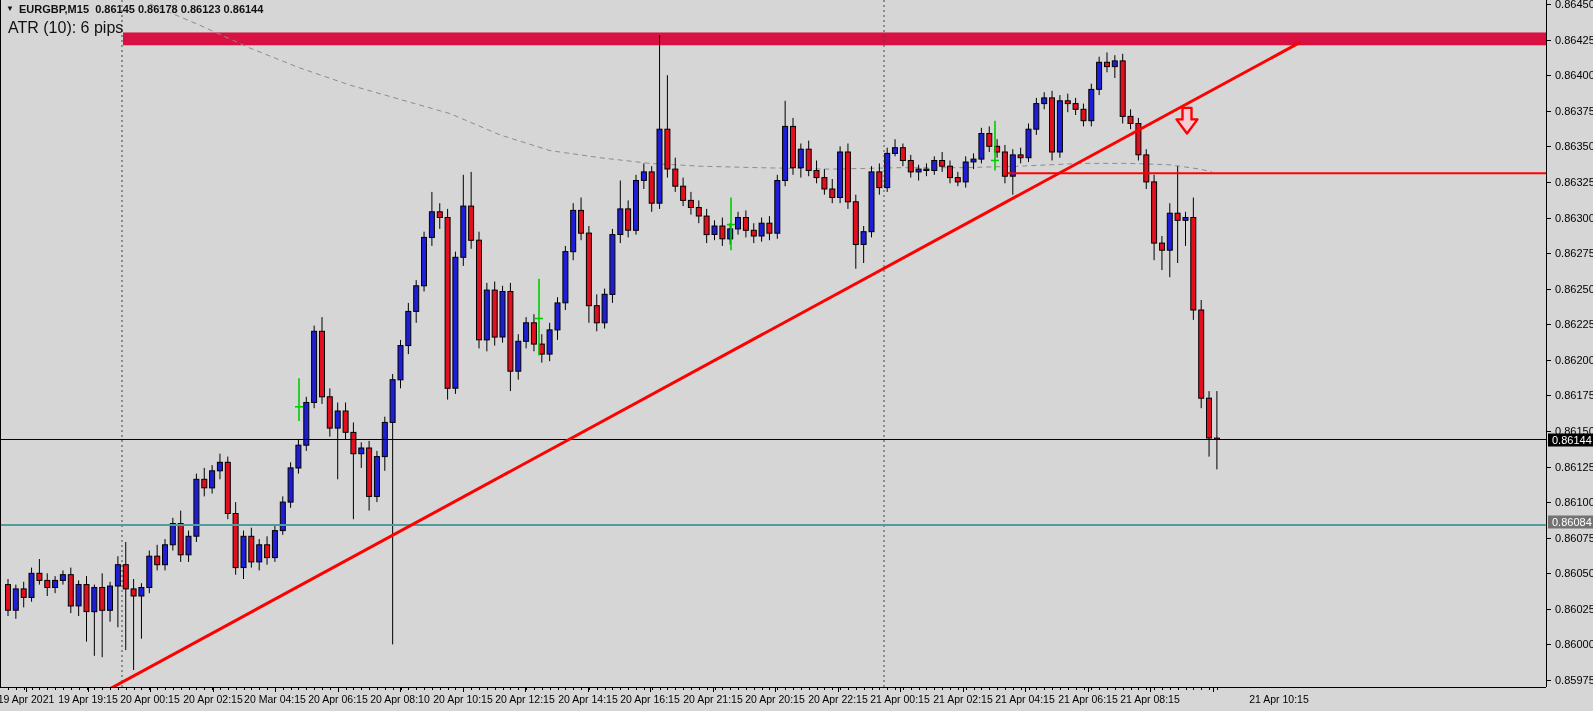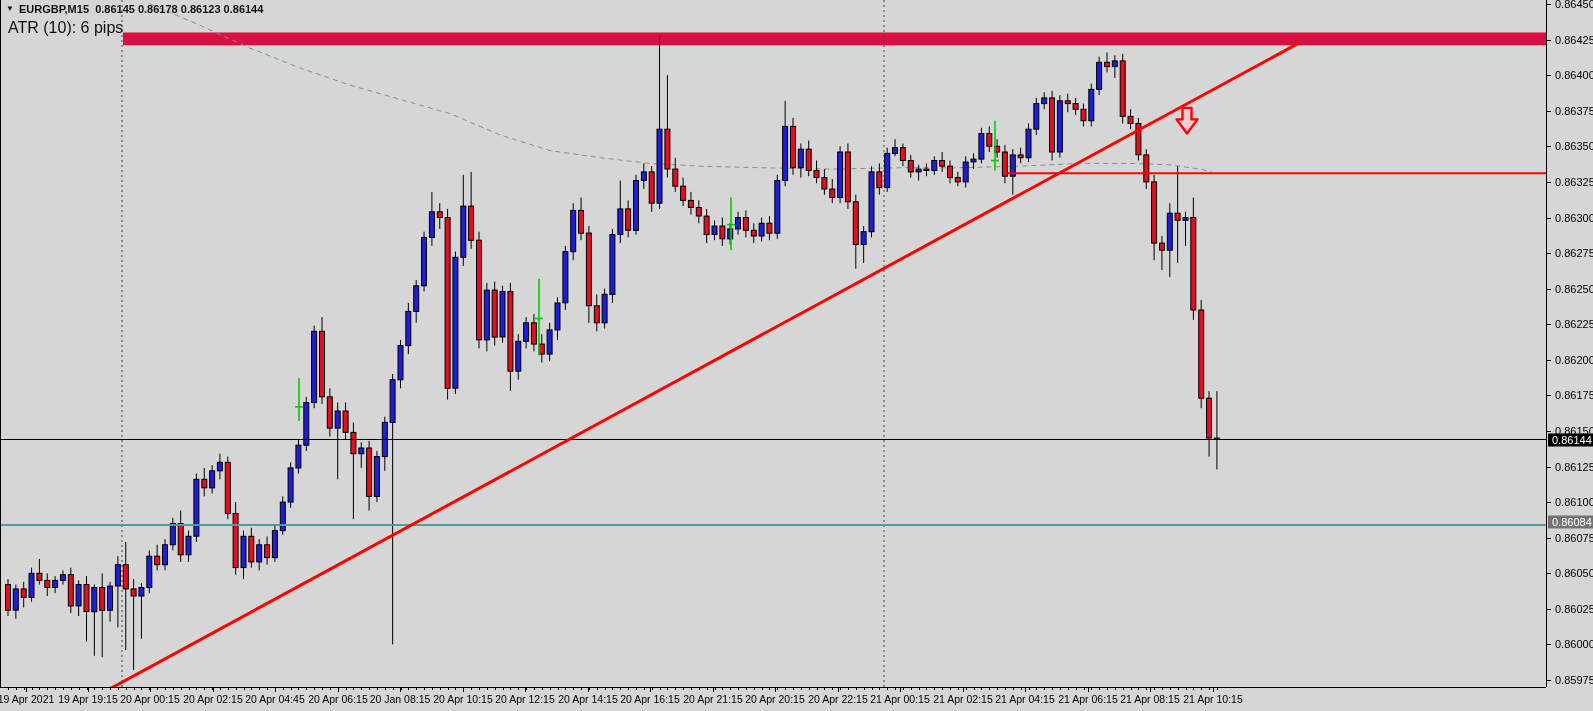--- a/index.html
+++ b/index.html
@@ -582,25 +582,25 @@
       <div class="xtick" style="left: 1216.9px; height: 2px;"></div>
       <div class="xtick" style="left: 26px; height: 4px;"></div>
       <div class="xlab" style="left: 26px;">19 Apr 2021</div>
       <div class="xtick" style="left: 88px; height: 4px;"></div>
       <div class="xlab" style="left: 88px;">19 Apr 19:15</div>
       <div class="xtick" style="left: 150px; height: 4px;"></div>
       <div class="xlab" style="left: 150px;">20 Apr 00:15</div>
       <div class="xtick" style="left: 213px; height: 4px;"></div>
       <div class="xlab" style="left: 213px;">20 Apr 02:15</div>
       <div class="xtick" style="left: 275px; height: 4px;"></div>
-      <div class="xlab" style="left: 275px;">20 Apr 04:45</div>
+      <div class="xlab" style="left: 275px;">20 Mar 04:15</div>
       <div class="xtick" style="left: 338px; height: 4px;"></div>
       <div class="xlab" style="left: 338px;">20 Apr 06:15</div>
       <div class="xtick" style="left: 400px; height: 4px;"></div>
-      <div class="xlab" style="left: 400px;">20 Jan 08:15</div>
+      <div class="xlab" style="left: 400px;">20 Apr 08:10</div>
       <div class="xtick" style="left: 463px; height: 4px;"></div>
       <div class="xlab" style="left: 463px;">20 Apr 10:15</div>
       <div class="xtick" style="left: 525px; height: 4px;"></div>
       <div class="xlab" style="left: 525px;">20 Apr 12:15</div>
       <div class="xtick" style="left: 588px; height: 4px;"></div>
       <div class="xlab" style="left: 588px;">20 Apr 14:15</div>
       <div class="xtick" style="left: 650px; height: 4px;"></div>
       <div class="xlab" style="left: 650px;">20 Apr 16:15</div>
       <div class="xtick" style="left: 713px; height: 4px;"></div>
       <div class="xlab" style="left: 713px;">20 Apr 21:15</div>
@@ -612,15 +612,15 @@
       <div class="xlab" style="left: 900px;">21 Apr 00:15</div>
       <div class="xtick" style="left: 963px; height: 4px;"></div>
       <div class="xlab" style="left: 963px;">21 Apr 02:15</div>
       <div class="xtick" style="left: 1025px; height: 4px;"></div>
       <div class="xlab" style="left: 1025px;">21 Apr 04:15</div>
       <div class="xtick" style="left: 1088px; height: 4px;"></div>
       <div class="xlab" style="left: 1088px;">21 Apr 06:15</div>
       <div class="xtick" style="left: 1150px; height: 4px;"></div>
       <div class="xlab" style="left: 1150px;">21 Apr 08:15</div>
       <div class="xtick" style="left: 1213px; height: 4px;"></div>
-      <div class="xlab" style="left: 1213px;">21 Apr 10:15</div>
+      <div class="xlab" style="left: 1279px;">21 Apr 10:15</div>
     </div>
 </div>
 
 </body></html>

